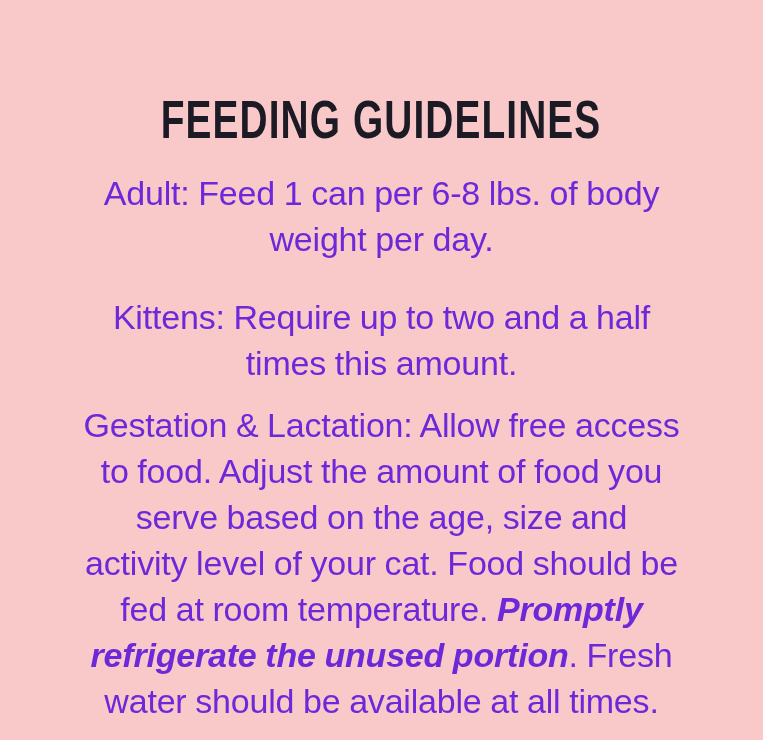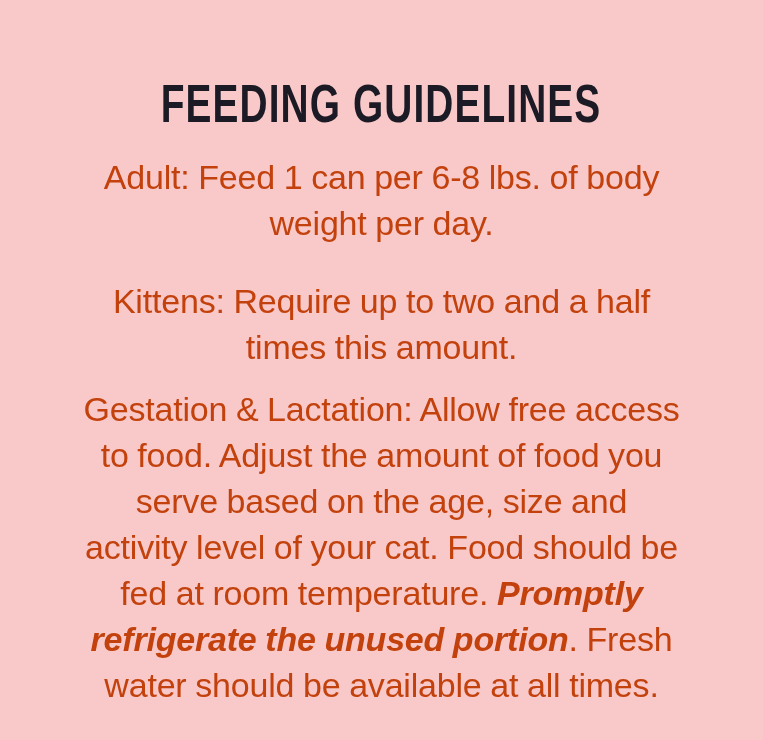--- a/index.html
+++ b/index.html
@@ -17,21 +17,21 @@
 
   .label-panel {
     position: relative;
     box-sizing: border-box;
     width: 763px;
     height: 740px;
     background: #f9c9c9;
     display: flex;
     flex-direction: column;
     align-items: center;
-    padding: 0 42px;
+    padding: 16px 42px;
   }
 
   
   .panel-title {
     margin: 0;
     padding: 0;
     font-family: "Liberation Sans Narrow", "Liberation Sans", sans-serif;
     font-weight: 700;
     font-size: 54px;
     line-height: 1;
@@ -45,21 +45,21 @@
     -webkit-font-smoothing: antialiased;
   }
 
   
   .guideline-block {
     margin: 0;
     padding: 0;
     width: 100%;
     max-width: 600px;
     text-align: center;
-    color: #c2410c;
+    color: #6d28d9;
     font-family: "Liberation Sans", sans-serif;
     font-size: 34px;
     line-height: 46px;
     font-weight: 400;
     letter-spacing: -0.2px;
     word-spacing: -0.5px;
   }
 
   #block-adult     { margin-top: 24px; }
   #block-kittens   { margin-top: 32px; }

